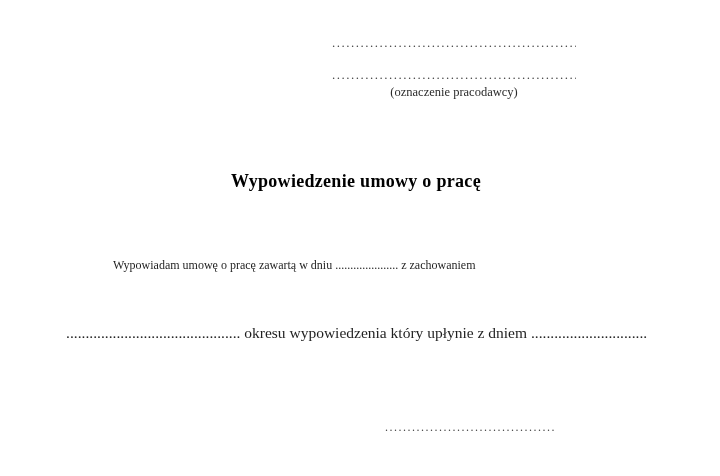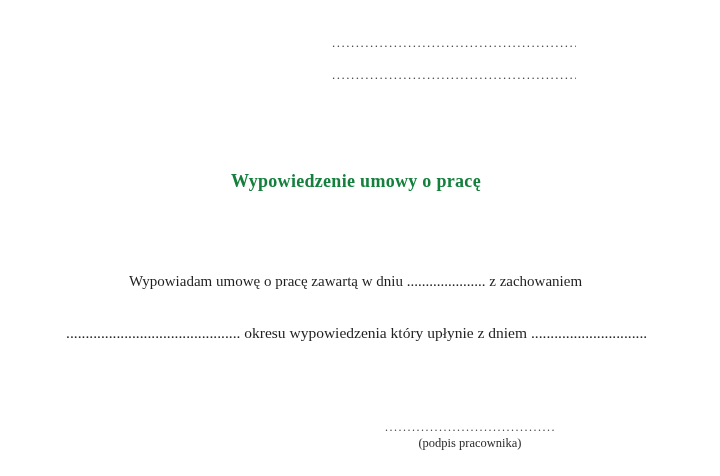--- a/index.html
+++ b/index.html
@@ -40,28 +40,28 @@
   .title {
     position: absolute;
     left: 0;
     top: 171px;
     width: 712px;
     margin: 0;
     text-align: center;
     font-size: 18px;
     font-weight: bold;
     letter-spacing: 0.3px;
-    color: #15803d;
+    color: #000000;
   }
   .body-line-1 {
     position: absolute;
     left: 113px;
     top: 255px;
-    margin: 16px;
-    font-size: 15px;
+    margin: 0;
+    font-size: 12px;
     line-height: 20px;
     white-space: nowrap;
     color: #1f1f1f;
     text-align: center;
   }
   .body-line-2 {
     position: absolute;
     left: 66px;
     top: 323px;
     margin: 0;
@@ -80,22 +80,22 @@
   .sig-line { left: 385px; top: 420px; width: 170px; font-size: 12px; }
   .sig-caption { left: 385px; top: 436px; width: 170px; }
 </style>
 </head>
 <body>
 
 <div class="page">
 
   <div class="dotline emp-line-1">................................................................................</div>
   <div class="dotline emp-line-2">................................................................................</div>
+  <div class="caption emp-caption">(oznaczenie pracodawcy)</div>
 
   <h1 class="title">Wypowiedzenie umowy o pracę</h1>
 
   <p class="body-line-1">Wypowiadam umowę o pracę zawartą w dniu ..................... z zachowaniem</p>
   <p class="body-line-2">............................................. okresu wypowiedzenia który upłynie z dniem ..............................</p>
 
   <div class="dotline sig-line">............................................................</div>
-  <div class="caption sig-caption">(podpis pracownika)</div>
 
 </div>
 
 </body></html>

